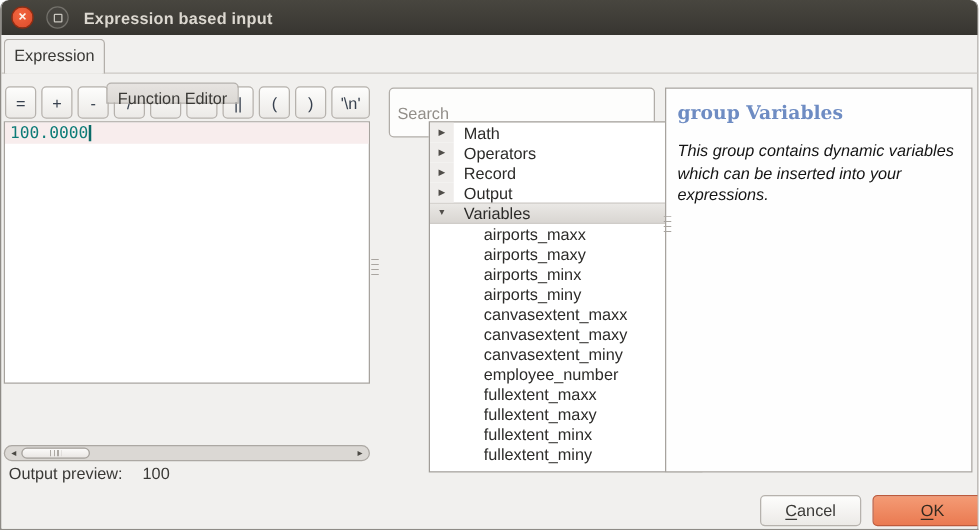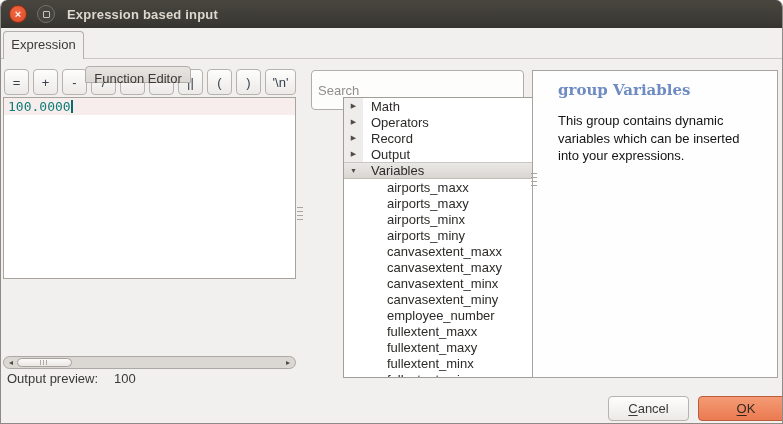--- a/index.html
+++ b/index.html
@@ -33,21 +33,21 @@
   .tab-idle { left:84px; top:34px; width:106px; height:17px; line-height:23px;
     background:linear-gradient(#E7E4E1,#DBD8D4); z-index:2;margin-top:32px; }
   
   .btn { background:linear-gradient(#FDFDFC,#ECEAE7); border:1px solid #B6B2AD;
     border-radius:4px; font-size:13px; color:#37404E; font-family:"Liberation Sans",sans-serif; }
   
   .op-row { position:absolute; left:3px; top:69px; display:flex; gap:4px; }
   .op-btn { width:25px; height:26px; padding:0; font-size:13px; }
   .op-btn:last-child { width:31px; }
   
-  .editor { position:absolute; left:2px; top:97px; width:293px; height:182px;
+  .editor { position:absolute; left:2px; top:97px; width:293px; height:210px;
     background:#FFFFFF; border:1px solid #A7A39E; }
   .cur-line { height:17px; background:#F8EDED; display:flex; align-items:center;
     padding-left:4px; font-family:"DejaVu Sans Mono", monospace; font-size:13px;
     color:#0E7C78; }
   .caret { display:inline-block; width:2px; height:13px; background:#0A6B68; }
   
   .hscroll { position:absolute; left:2px; top:356px; width:293px; height:13px;
     background:#DBD8D4; border:1px solid #ACA8A3; border-radius:7px; }
   .hs-arrow { position:absolute; top:0; font-size:8px; color:#4B4944; line-height:11px; }
   .hs-left { left:5px; } .hs-right { right:5px; }
@@ -82,24 +82,24 @@
   .vs-arrow { position:absolute; left:0; width:14px; text-align:center;
     font-size:7px; color:#55524E; }
   .vs-up { top:3px; } .vs-down { bottom:3px; }
   .vs-thumb { position:absolute; left:1px; top:54px; width:12px; height:168px;
     border-radius:6px; background:linear-gradient(90deg,#F2F0EE,#FAF9F8 40%,#E8E5E2);
     border:1px solid #A6A29D; display:flex; align-items:center; justify-content:center; }
   .grip-v { width:6px; height:9px;
     background:repeating-linear-gradient(0deg,#ADA9A4 0 1px,transparent 1px 4px); }
   
   .help { position:absolute; left:531px; top:70px; width:246px; height:308px;
-    background:#FEFEFE; border:1px solid #A7A39E; padding:9px 25px; }
+    background:#FEFEFE; border:1px solid #A7A39E; padding:9px 9px; }
   .help h3 { font-family:"DejaVu Serif","Liberation Serif",serif; font-size:15px;
     font-weight:bold; color:#6E8CC3; margin:1px 0 13px 0; }
-  .help p { font-size:13px; line-height:17.5px; color:#141414; }
+  .help p { font-size:13px; line-height:17.5px; color:#141414;font-style:italic; }
   
   .output { position:absolute; left:6px; top:371px; display:flex; gap:16px;
     font-size:13px; color:#3A3936; }
   
   .dlg-btn { position:absolute; top:396px; height:25px; border-radius:4px;
     font-size:13px; }
   .btn-cancel { left:607px; width:81px; color:#3B3A37; }
   .btn-ok { left:697px; width:96px;
     background:linear-gradient(#F49B75,#EA7A51); border:1px solid #BC5A3C;
     color:#33291F; font-weight:normal; }
@@ -203,24 +203,20 @@
         <div class="tree-row child">
 
         <span class="tree-label">canvasextent_maxx</span>
       </div>
         <div class="tree-row child">
 
         <span class="tree-label">canvasextent_maxy</span>
       </div>
         <div class="tree-row child">
 
-        <span class="tree-label">canvasextent_minx</span>
-      </div>
-        <div class="tree-row child">
-
         <span class="tree-label">canvasextent_miny</span>
       </div>
         <div class="tree-row child">
 
         <span class="tree-label">employee_number</span>
       </div>
         <div class="tree-row child">
 
         <span class="tree-label">fullextent_maxx</span>
       </div>

